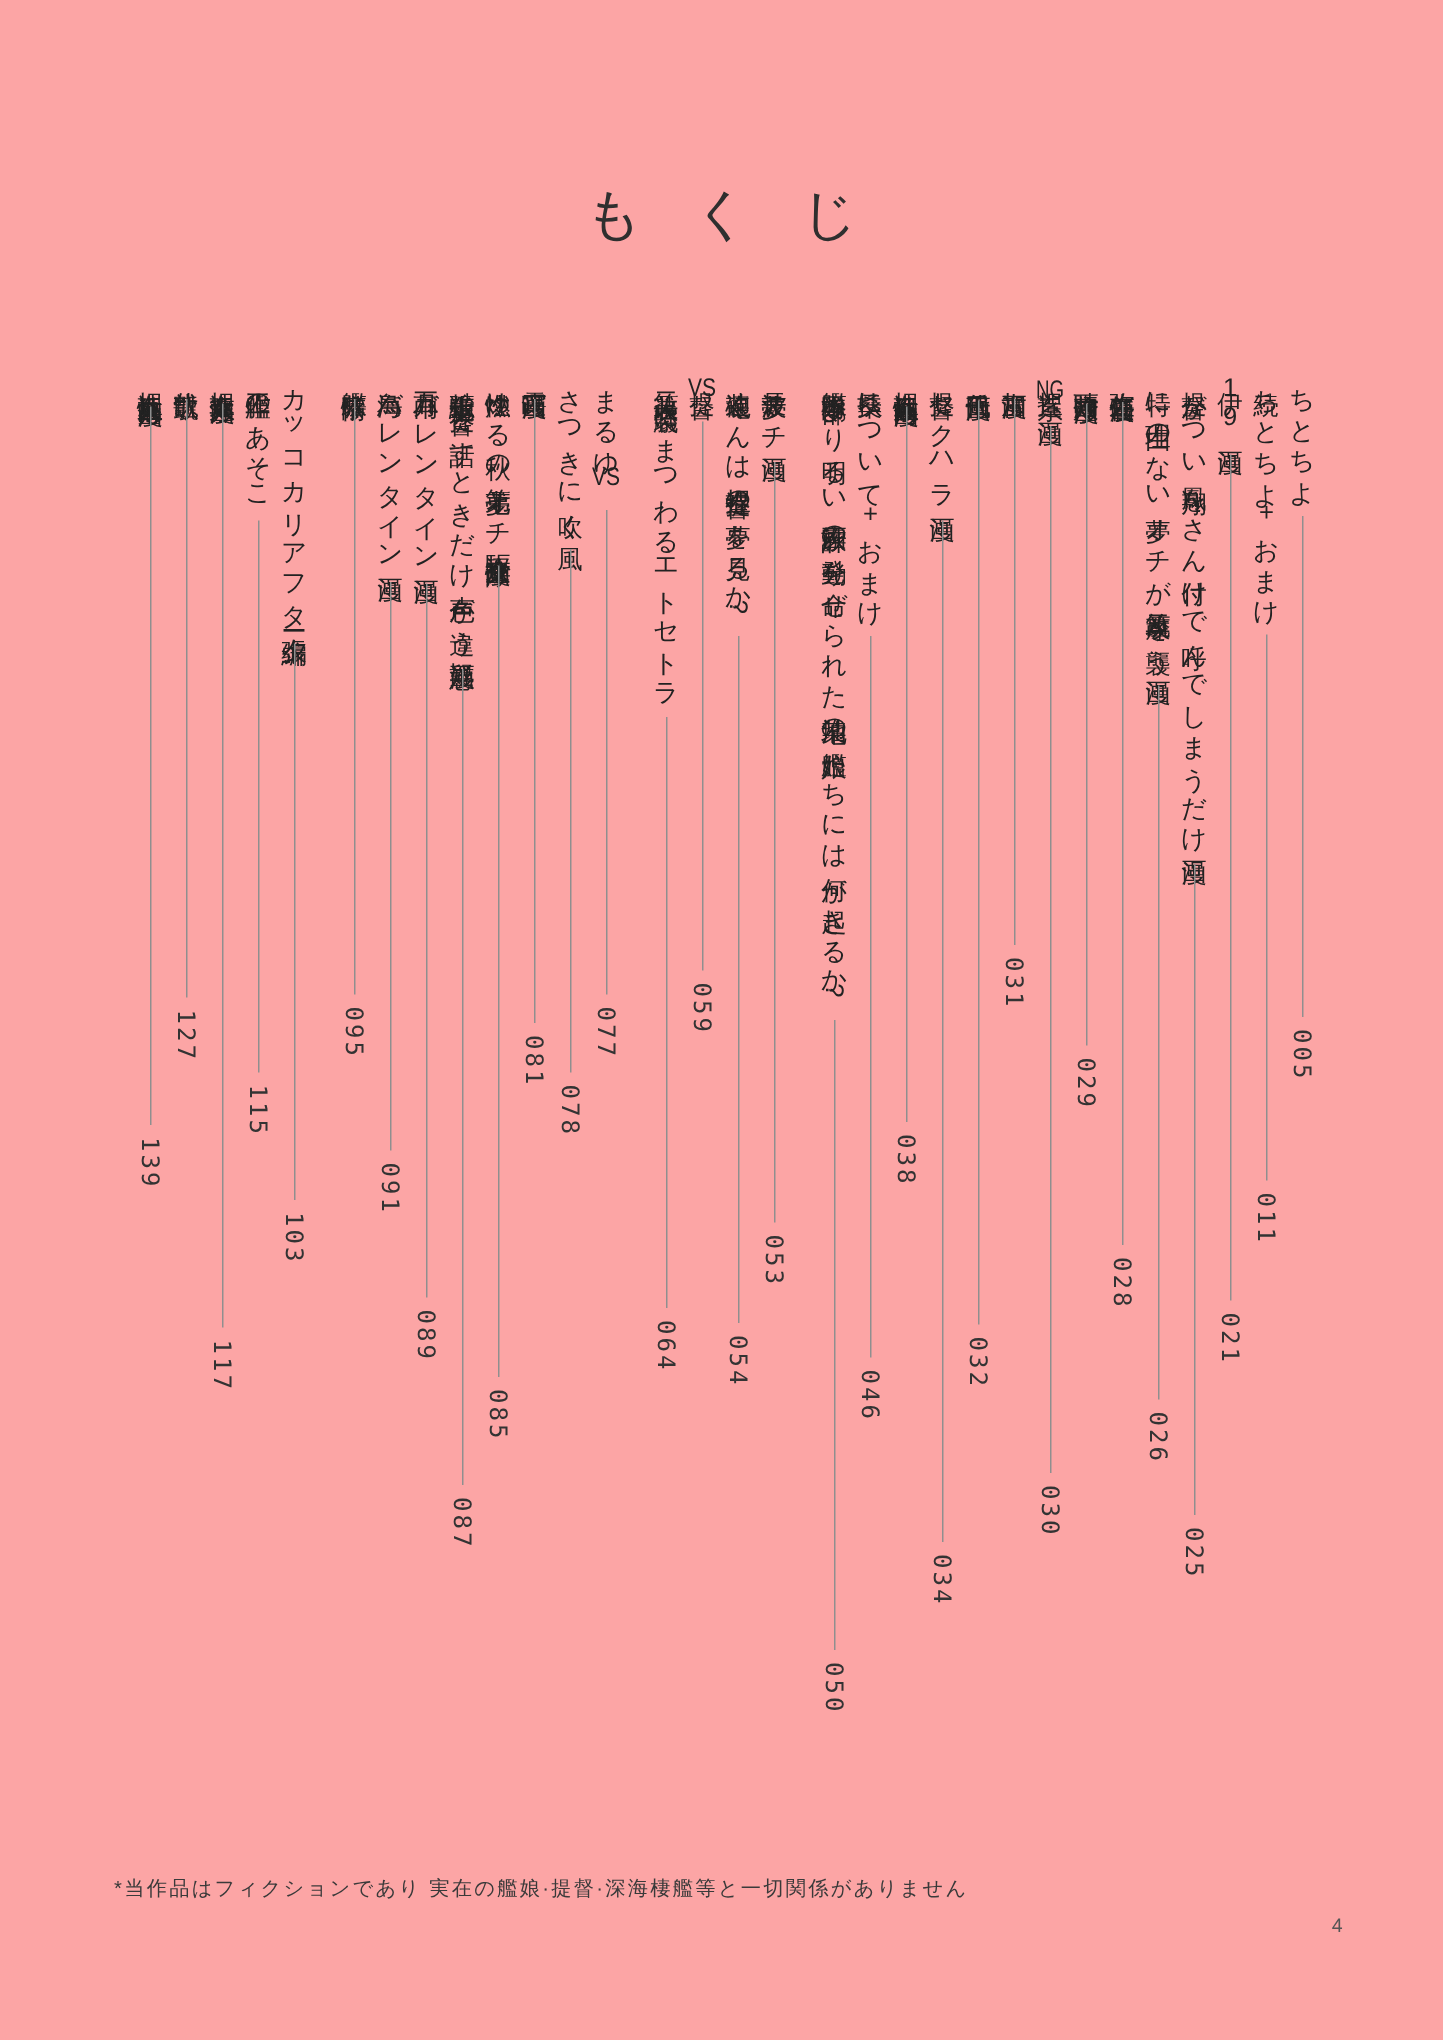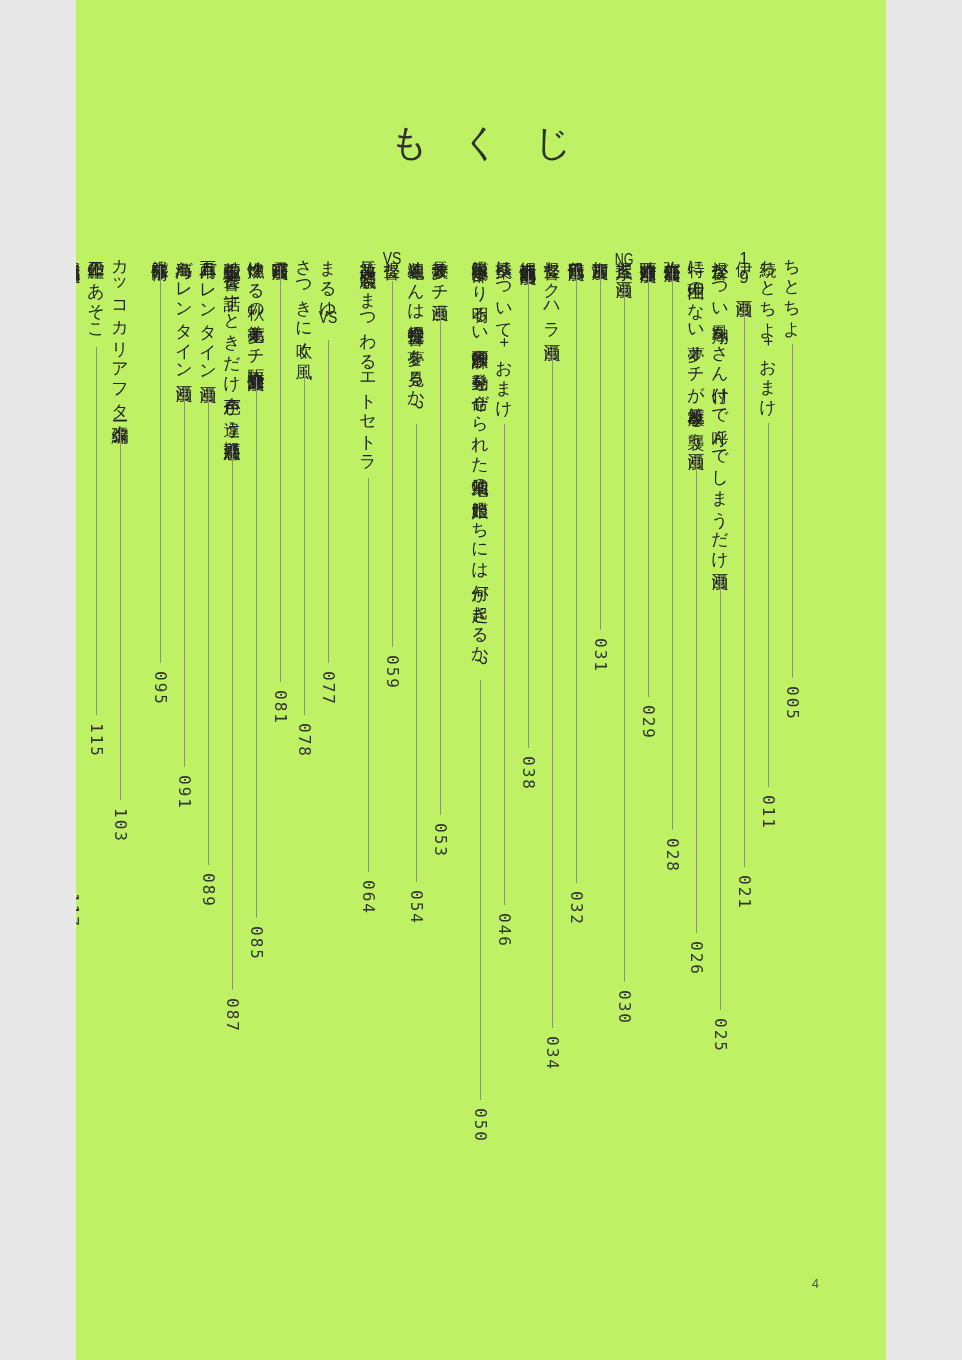--- a/index.html
+++ b/index.html
@@ -1,18 +1,18 @@
 <!DOCTYPE html>
 <html lang="ja"><head>
 <meta charset="utf-8">
 <style>
   html,body{margin:0;padding:0;background:#e8e8e8;}
   .sheet{
-    position:relative;width:810px;height:1360px;margin:0 auto;
-    background:#bef264;overflow:hidden;
+    position:relative;width:962px;height:1360px;margin:0 auto;
+    background:#fca5a5;overflow:hidden;
     font-family:"Liberation Sans","DejaVu Sans",sans-serif;
     color:#2a2a2a;
   }
   
   .doc-title{
     position:absolute;top:118px;left:0;width:100%;
     text-align:center;font-size:37px;font-weight:500;
     letter-spacing:34px;transform:translateX(17px);
     color:#2f2f2f;
   }
@@ -210,14 +210,15 @@
         <span class="entry-line"></span>
         <span class="entry-page">127</span>
       </div>
       <div class="toc-entry" style="height: 545px;">
         <span class="entry-title">捏造系性的皐月漫画</span>
         <span class="entry-line"></span>
         <span class="entry-page">139</span>
       </div>
     </div>
 
+  <div class="disclaimer">*当作品はフィクションであり 実在の艦娘·提督·深海棲艦等と一切関係がありません</div>
   <div class="folio">4</div>
 </div>
 
 </body></html>

